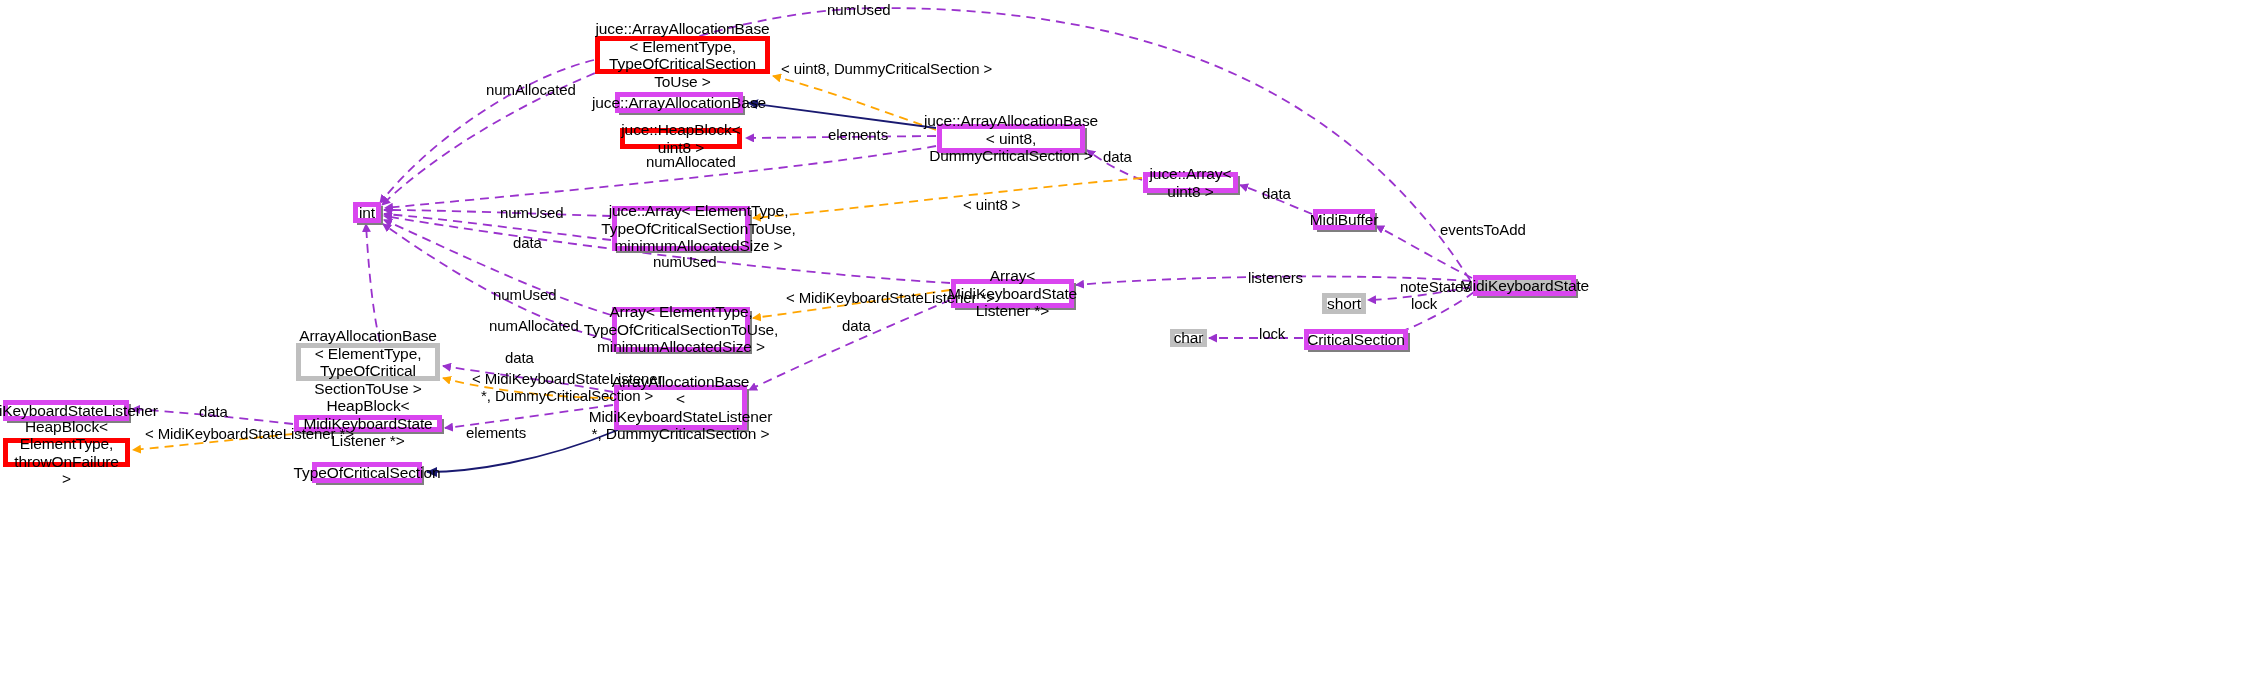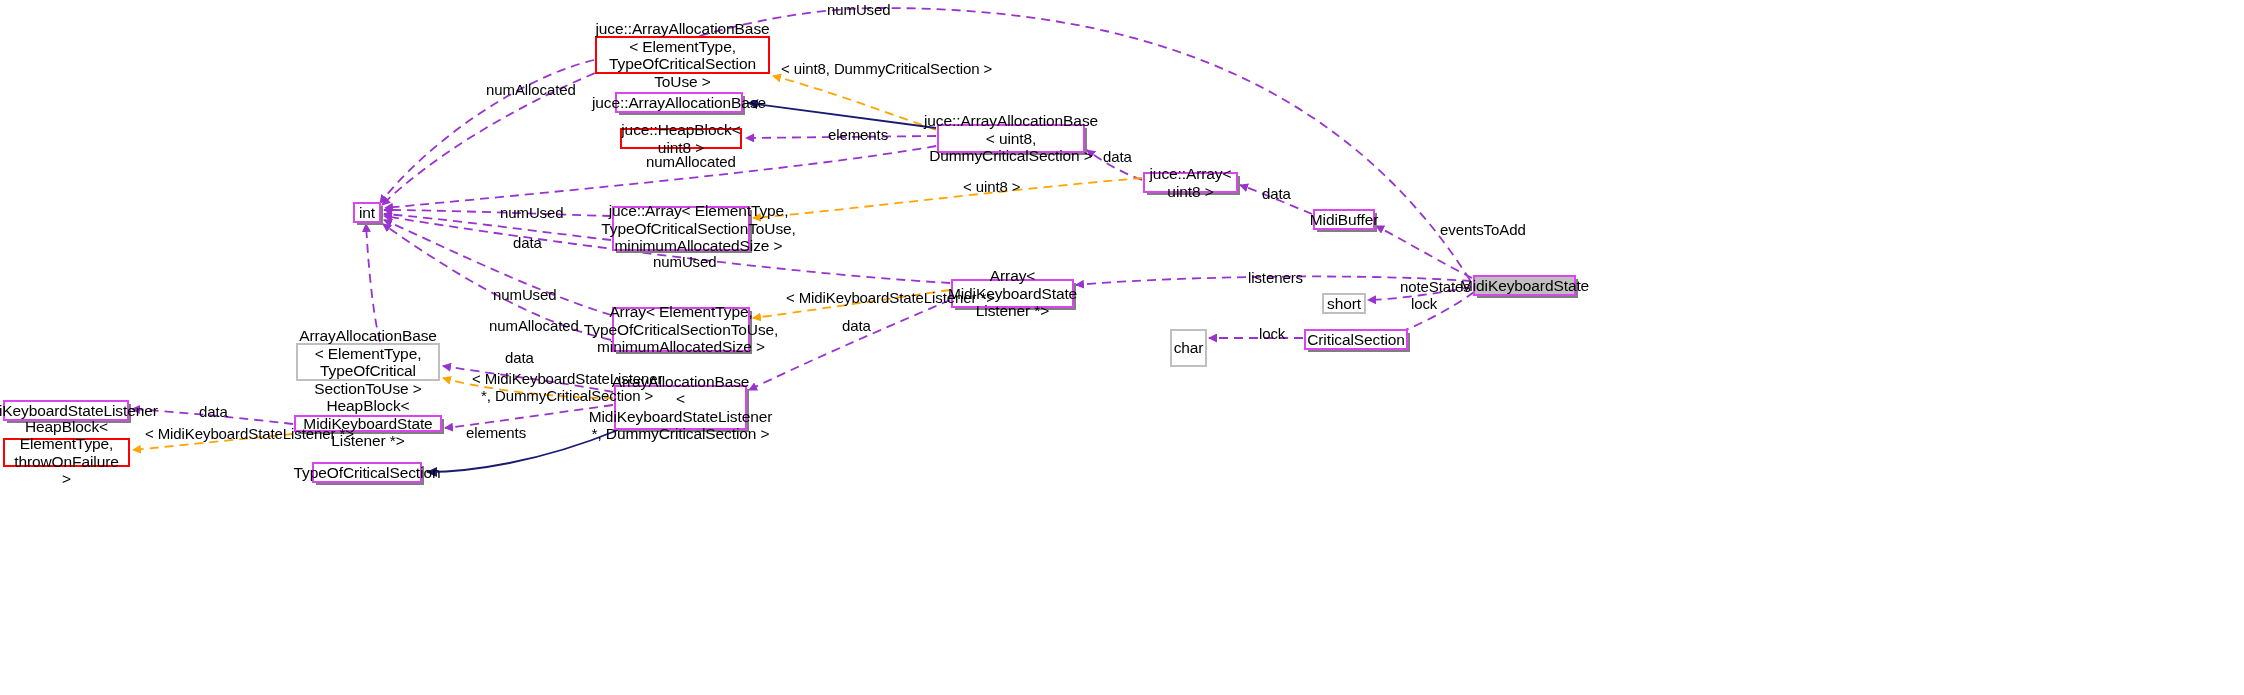--- a/index.html
+++ b/index.html
@@ -23,21 +23,21 @@
     left: 0;
     top: 0;
     width: 2244px;
     height: 695px;
     pointer-events: none;
   }
   .node {
     position: absolute;
     box-sizing: border-box;
     background: #ffffff;
-    border: 2px solid #d946ef;
+    border: 5px solid #d946ef;
     color: #000000;
     font-size: 15.5px;
     line-height: 17.5px;
     text-align: center;
     display: flex;
     align-items: center;
     justify-content: center;
     padding: 2px 6px;
     white-space: pre-line;
     letter-spacing: -0.1px;
@@ -175,21 +175,21 @@
 Listener *&gt;</div>
 
   <div class="node grey-border" style="left:1322px; top:293px; width:44px; height:21px;">short</div>
 
   <div class="node shadow" style="left:612px; top:307px; width:138px; height:45px;">Array&lt; ElementType,
 TypeOfCriticalSectionToUse,
 minimumAllocatedSize &gt;</div>
 
   <div class="node shadow" style="left:1304px; top:329px; width:104px; height:21px;">CriticalSection</div>
 
-  <div class="node grey-border" style="left:1170px; top:329px; width:37px; height:38px;">char</div>
+  <div class="node grey-border" style="left:1170px; top:329px; width:37px; height:18px;">char</div>
 
   <div class="node grey-border" style="left:296px; top:343px; width:144px; height:38px;">ArrayAllocationBase
 &lt; ElementType, TypeOfCritical
 SectionToUse &gt;</div>
 
   <div class="node shadow" style="left:614px; top:385px; width:133px; height:45px;">ArrayAllocationBase
 &lt; MidiKeyboardStateListener
 *, DummyCriticalSection &gt;</div>
 
   <div class="node shadow" style="left:3px; top:400px; width:126px; height:21px;">MidiKeyboardStateListener</div>
@@ -201,21 +201,21 @@
 throwOnFailure &gt;</div>
 
   <div class="node shadow" style="left:312px; top:462px; width:110px; height:21px;">TypeOfCriticalSection</div>
 
   <div class="edge-label" style="left:827px; top:1px;">numUsed</div>
   <div class="edge-label" style="left:486px; top:81px;">numAllocated</div>
   <div class="edge-label" style="left:781px; top:60px;">&lt; uint8, DummyCriticalSection &gt;</div>
   <div class="edge-label" style="left:828px; top:126px;">elements</div>
   <div class="edge-label" style="left:646px; top:153px;">numAllocated</div>
   <div class="edge-label" style="left:1103px; top:148px;">data</div>
-  <div class="edge-label" style="left:963px; top:178px;">&lt; uint8 &gt;</div>
+  <div class="edge-label" style="left:963px; top:196px;">&lt; uint8 &gt;</div>
   <div class="edge-label" style="left:1262px; top:185px;">data</div>
   <div class="edge-label" style="left:500px; top:204px;">numUsed</div>
   <div class="edge-label" style="left:1440px; top:221px;">eventsToAdd</div>
   <div class="edge-label" style="left:513px; top:234px;">data</div>
   <div class="edge-label" style="left:653px; top:253px;">numUsed</div>
   <div class="edge-label" style="left:1248px; top:269px;">listeners</div>
   <div class="edge-label" style="left:1400px; top:278px;">noteStates</div>
   <div class="edge-label" style="left:493px; top:286px;">numUsed</div>
   <div class="edge-label" style="left:786px; top:289px;">&lt; MidiKeyboardStateListener *&gt;</div>
   <div class="edge-label" style="left:1411px; top:295px;">lock</div>

